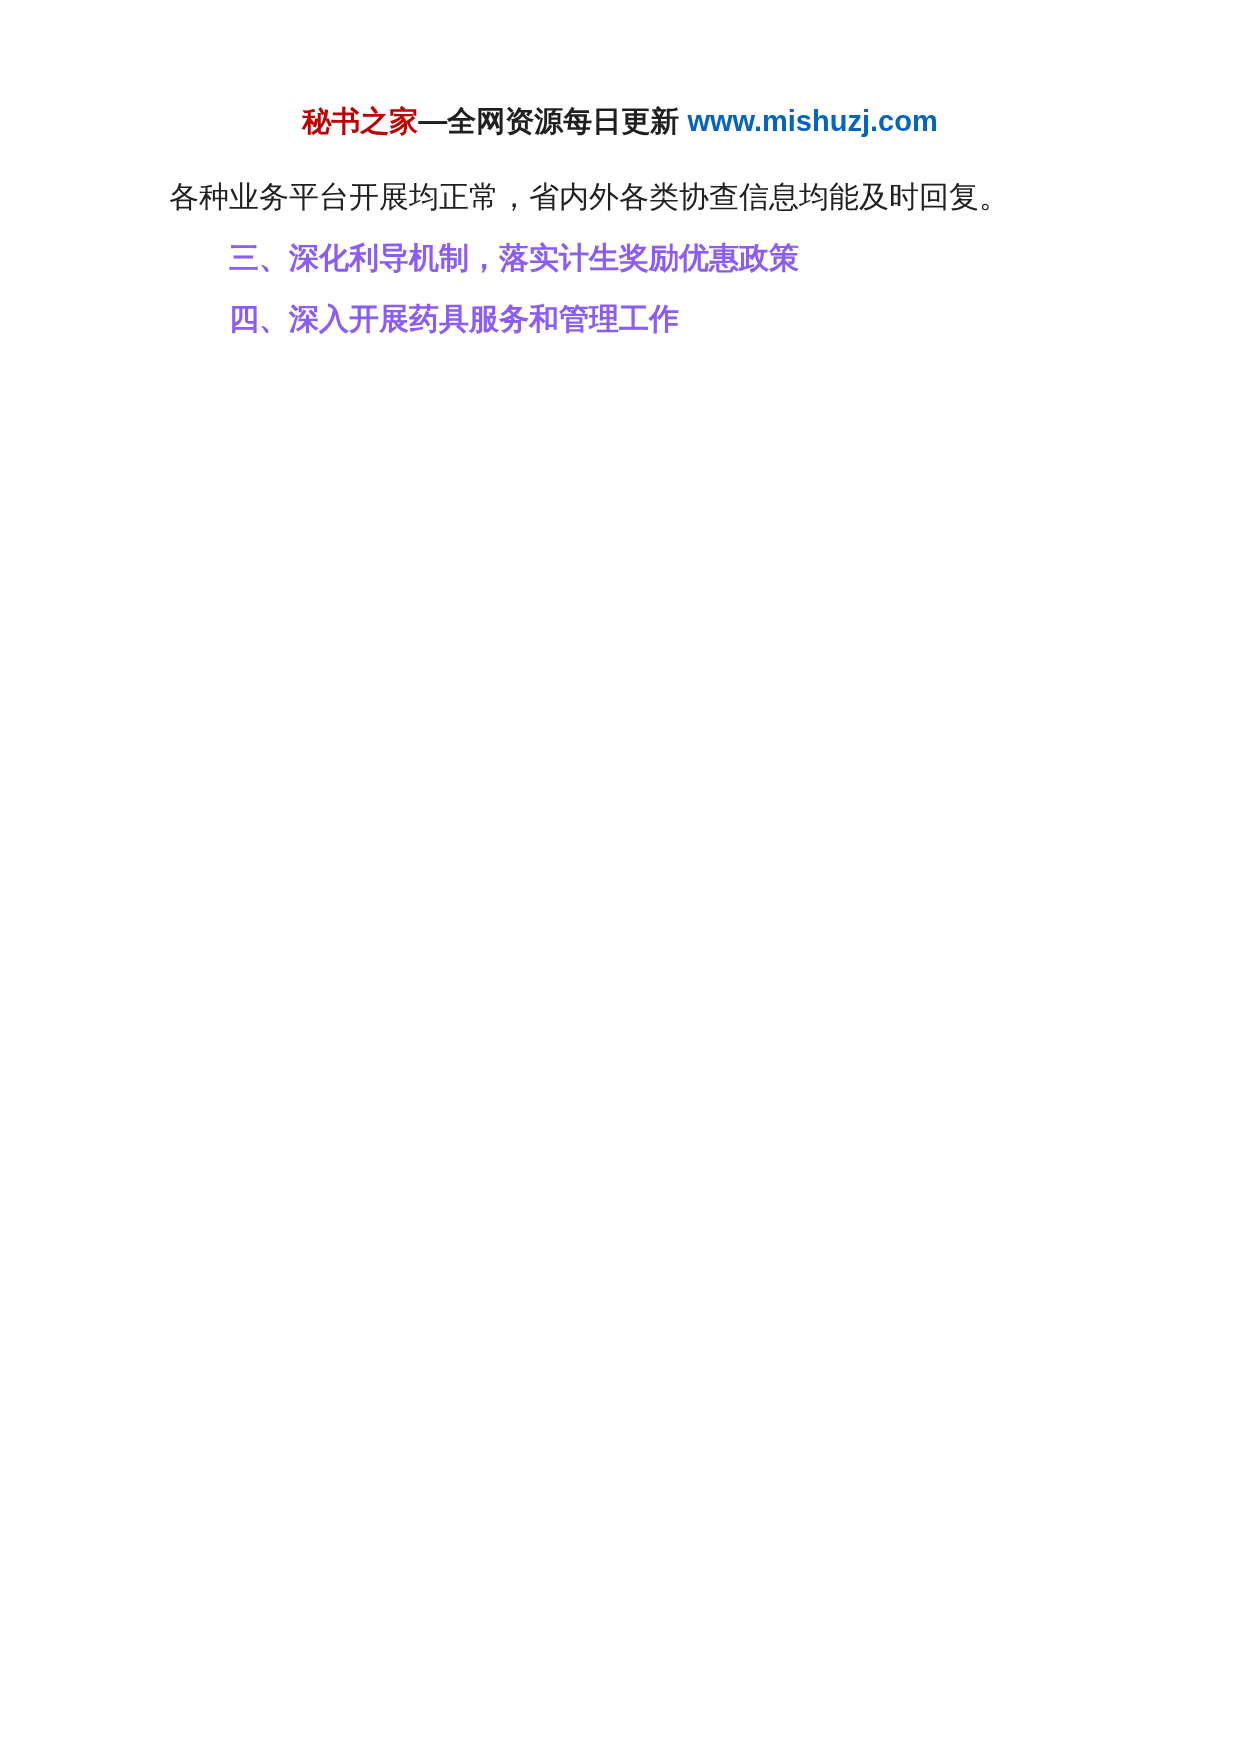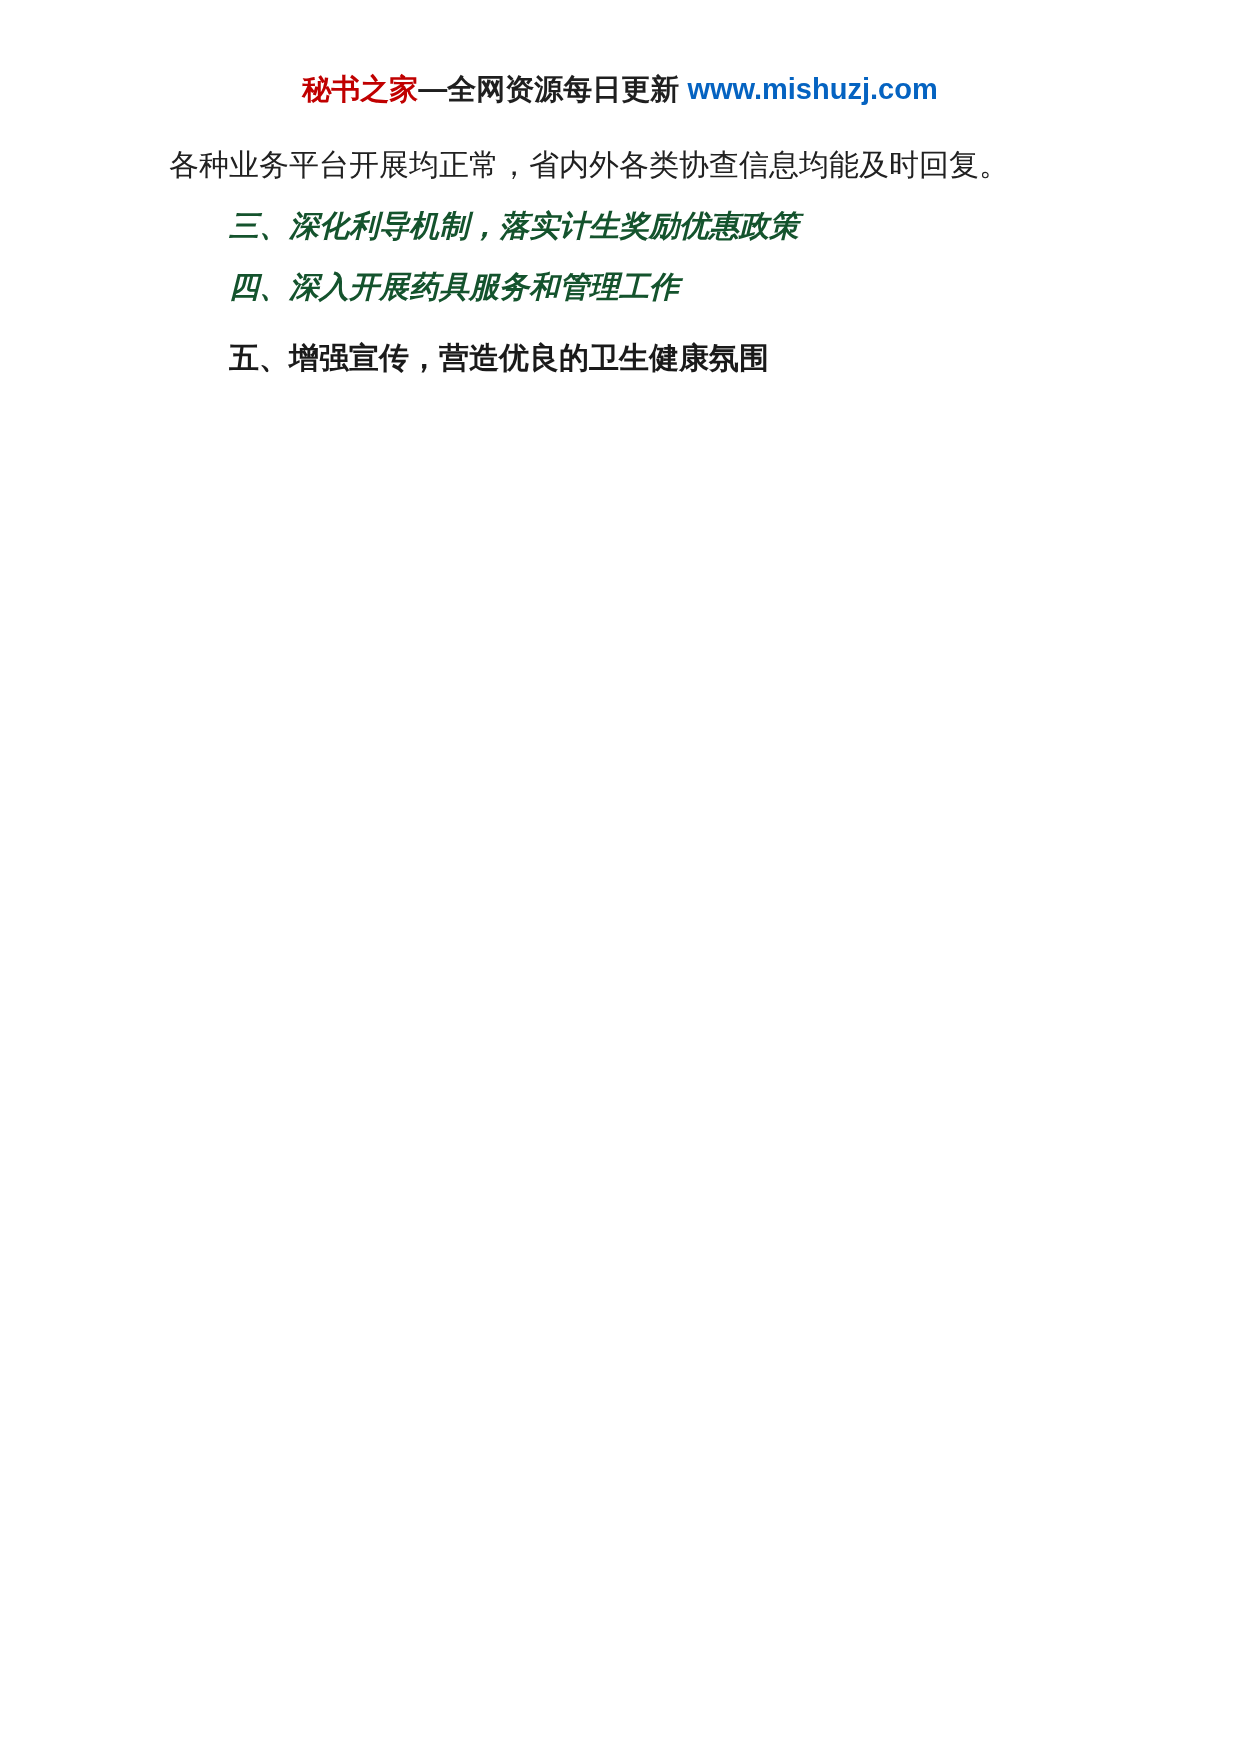--- a/index.html
+++ b/index.html
@@ -10,21 +10,21 @@
   body {
     width: 1240px;
     height: 1754px;
     overflow: hidden;
     font-family: "Liberation Sans", sans-serif;
   }
   .page {
     box-sizing: border-box;
     width: 1240px;
     height: 1754px;
-    padding: 70px 165px 0 165px;
+    padding: 102px 165px 0 165px;
     background: #ffffff;
   }
   .doc-header {
     text-align: center;
     font-size: 29px;
     font-weight: bold;
     margin-bottom: 26px;
     white-space: nowrap;
     color: #1a1a1a;
   }
@@ -36,33 +36,32 @@
     font-size: 30px;
     line-height: 57px;
     text-align: justify;
   }
   .content p {
     margin: 4px;
     padding: 0;
   }
   .content p.body      { text-indent: 2em; }
   .content p.body-continued { text-indent: 0; }
-  .content p.heading   { text-indent: 2em; font-weight: bold; color: #14532d; font-style: italic; }
+  .content p.heading   { text-indent: 2em; font-weight: bold; color: #8b5cf6; }
   .content p.heading-spaced { text-indent: 2em; font-weight: bold; color: #1a1a1a; margin-top: 14px; }
 </style>
 </head>
 <body>
 
 <div class="page">
 
   <div class="doc-header">
     <span class="site-name">秘书之家</span><span class="tagline">—全网资源每日更新 </span><span class="site-url">www.mishuzj.com</span>
   </div>
 
   <div class="content">
 
   <p class="body-continued">各种业务平台开展均正常，省内外各类协查信息均能及时回复。</p>
       <p class="heading">三、深化利导机制，落实计生奖励优惠政策</p>
       <p class="heading">四、深入开展药具服务和管理工作</p>
-      <p class="heading-spaced">五、增强宣传，营造优良的卫生健康氛围</p>
     </div>
 
 </div>
 
 </body></html>

